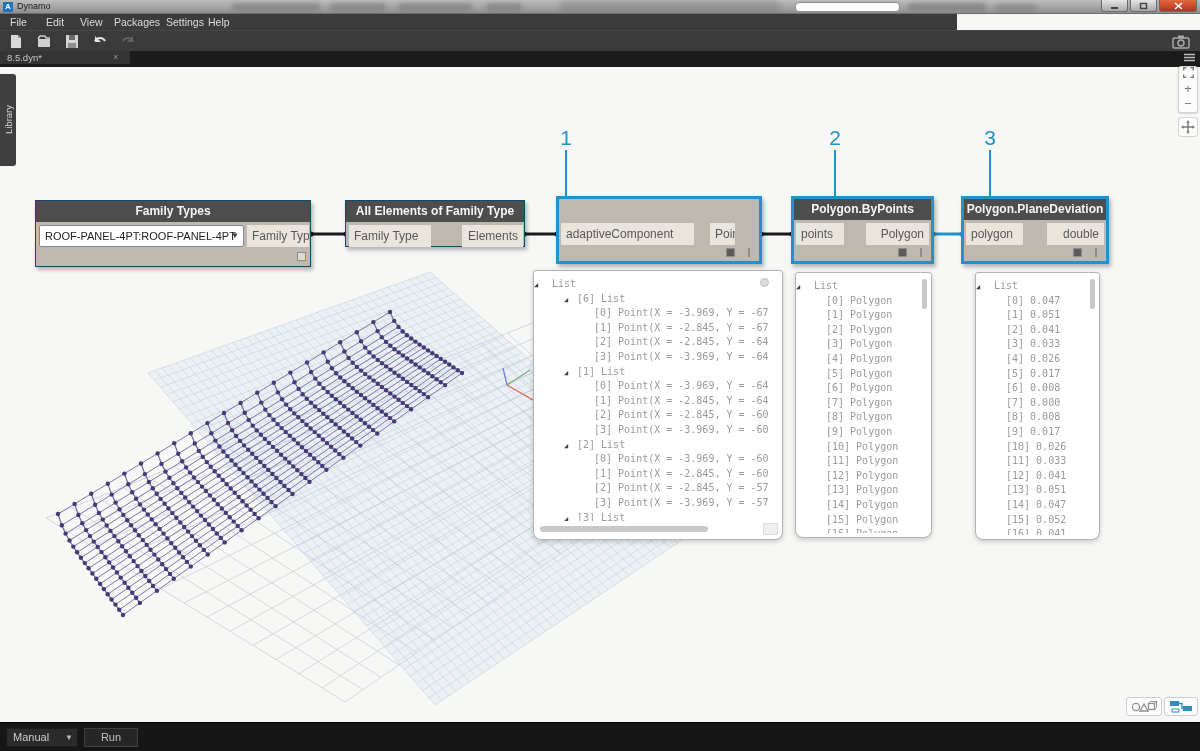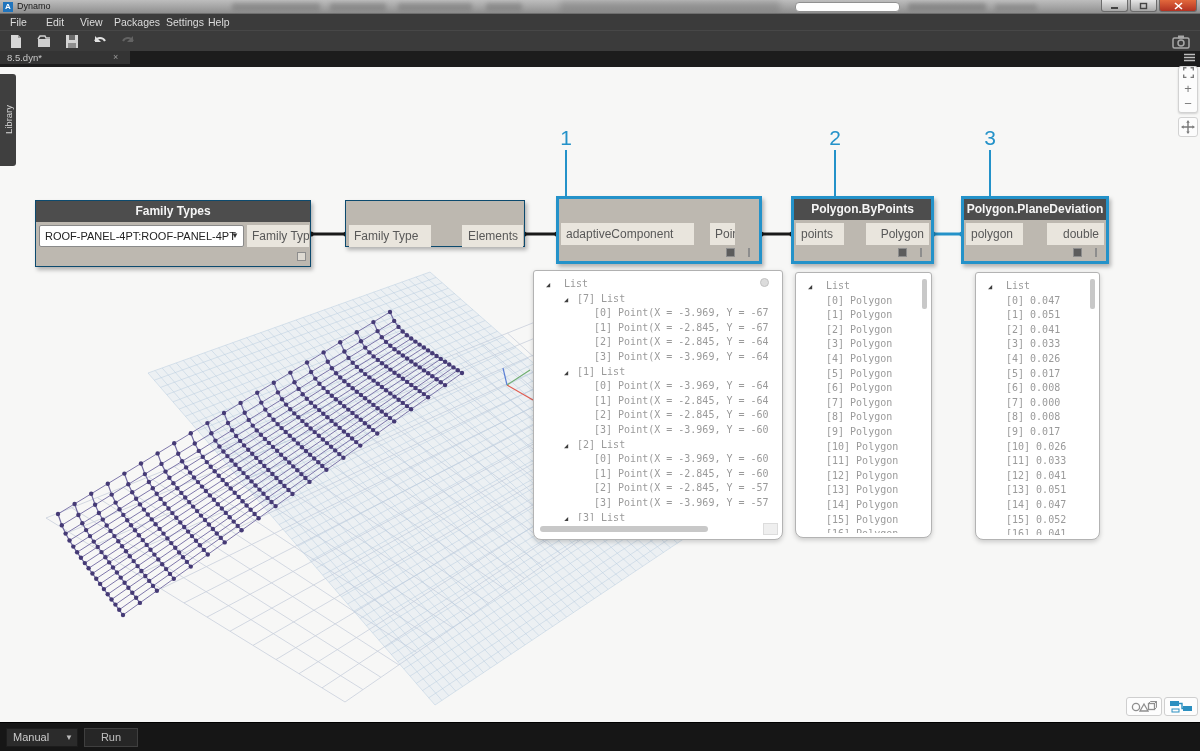--- a/index.html
+++ b/index.html
@@ -14,21 +14,21 @@
     font-size:8px;font-weight:bold;text-align:center;line-height:10px}
   #dyn-title{left:17px;top:1px;font-size:9px;color:#1a1a1a}
   .blur-blob{background:#6d6d6d;opacity:.45;filter:blur(2px);border-radius:2px}
   #tb-search{left:795px;top:2px;width:105px;height:10px;background:#fdfdfd;
     border:1px solid #8f8f8f;border-radius:4px}
   .winbtn{top:0;height:12px;border:1px solid #6b6b6b;border-top:none;
     border-radius:0 0 3px 3px;background:linear-gradient(#e6e6e6,#a8a8a8)}
   #win-close{background:linear-gradient(#e2683c,#b23222)}
   .winbtn svg{display:block;margin:2px auto 0}
 
-  #menubar{left:0;top:14px;width:1200px;height:16px;background:#3b3b3b}
+  #menubar{left:0;top:14px;width:957px;height:16px;background:#3b3b3b}
   .menu-item{position:absolute;top:0;height:16px;line-height:16px;font-size:10.5px;color:#dcdcdc;padding:0 4px}
   #toolbar{left:0;top:30px;width:1200px;height:21px;background:#3b3b3b;border-top:1px solid #474747}
   .tool-ic{position:absolute;top:3px;width:16px;height:15px}
   #tabstrip{left:0;top:51px;width:1200px;height:16px;background:#1c1c1c}
   #tab{left:0;top:0;width:130px;height:13px;background:#343434}
   #tab-label{left:7px;top:0;font-size:9.5px;color:#cacaca;line-height:13px}
   #tab-close{left:113px;top:0;font-size:9px;color:#9a9a9a;line-height:13px}
   #ws-menu-icon{left:1184px;top:2px}
   #viewport-svg{left:0;top:64px}
 
@@ -58,21 +58,21 @@
   .marker-num{position:absolute;width:22px;text-align:center;font-size:21px;color:#2492c9}
   .marker-line{position:absolute;width:2px;height:47px;background:#2492c9}
 
   
   .bubble{position:absolute;background:#fff;border:1px solid #b3b3b3;
     border-radius:3px 3px 8px 8px;box-shadow:0 2px 5px rgba(0,0,0,.18)}
   .bubble .rows{position:absolute;left:0;top:6px;right:6px;bottom:4px;overflow:hidden}
   .bubble.hscroll .rows{bottom:18px}
   .prow{height:14.6px;line-height:14.6px;white-space:pre;color:#9a9a9a;
     font-family:"DejaVu Sans Mono",monospace;font-size:10px}
-  .prow.lvl0{padding-left:12px}
+  .prow.lvl0{}
   .prow.lvl1{padding-left:30px}
   .prow.lvl2{padding-left:60px}
   .exp{display:inline-block;width:13px;font-size:7px;color:#3f3f3f}
   .lvl0 .exp{width:18px}
   .pin-dot{position:absolute;width:9px;height:9px;border-radius:50%;
     background:#dcdcdc;border:1px solid #c2c2c2;right:13px;top:7px}
   .h-thumb{position:absolute;left:6px;bottom:7px;height:6px;background:#c8c8c8;border-radius:3px}
   .h-corner{position:absolute;right:4px;bottom:4px;width:15px;height:12px;background:#efefef;border:1px solid #dcdcdc}
   .v-thumb{position:absolute;right:4px;top:6px;width:5px;height:30px;background:#c8c8c8;border-radius:2px}
 
@@ -746,21 +746,21 @@
 </div>
 
 <div id="library-tab" class="abs">
   <span>Library</span>
 </div>
 
 <div id="preview-0" class="bubble hscroll abs" style="left:533px;top:270px;width:250px;height:270px">
   <div class="pin-dot"></div>
   <div class="rows">
       <div class="prow lvl0"><span class="exp">◢</span><span>List</span></div>
-      <div class="prow lvl1"><span class="exp">◢</span><span>[7] List</span></div>
+      <div class="prow lvl1"><span class="exp">◢</span><span>[6] List</span></div>
       <div class="prow lvl2"><span>[0] Point(X = -3.969, Y = -67</span></div>
       <div class="prow lvl2"><span>[1] Point(X = -2.845, Y = -67</span></div>
       <div class="prow lvl2"><span>[2] Point(X = -2.845, Y = -64</span></div>
       <div class="prow lvl2"><span>[3] Point(X = -3.969, Y = -64</span></div>
       <div class="prow lvl1"><span class="exp">◢</span><span>[1] List</span></div>
       <div class="prow lvl2"><span>[0] Point(X = -3.969, Y = -64</span></div>
       <div class="prow lvl2"><span>[1] Point(X = -2.845, Y = -64</span></div>
       <div class="prow lvl2"><span>[2] Point(X = -2.845, Y = -60</span></div>
       <div class="prow lvl2"><span>[3] Point(X = -3.969, Y = -60</span></div>
       <div class="prow lvl1"><span class="exp">◢</span><span>[2] List</span></div>
@@ -823,20 +823,21 @@
 <div class="node abs" style="left:35px;top:200px;width:276px;height:67px">
   <div class="node-header">Family Types</div>
   <div class="dropdown" style="left:3px;top:24px;width:205px">
     <span>ROOF-PANEL-4PT:ROOF-PANEL-4PT</span><span class="dd-caret">▼</span>
   </div>
   <div class="chip out" style="left:211px;top:24px;width:62px">Family Type</div>
   <div class="preview-checkbox" style="left:261px;top:51px"></div>
 </div>
 
 <div class="node abs" style="left:345px;top:200px;width:180px;height:47px">
+  <div class="node-header">All Elements of Family Type</div>
   <div class="chip" style="left:3px;top:24px;width:82px">Family Type</div>
   <div class="chip out" style="left:116px;top:24px;width:61px">Elements</div>
 </div>
 
 <div class="node selected abs" style="left:556px;top:196px;width:206px;height:68px">
   <div class="chip" style="left:2px;top:24px;width:133px">adaptiveComponent</div>
   <div class="chip out" style="left:151px;top:24px;width:25px">Point[]</div>
   <div class="lacing-square" style="right:24px;bottom:4px"></div>
   <div class="freeze-bar" style="right:9px;bottom:4px"></div>
 </div>

